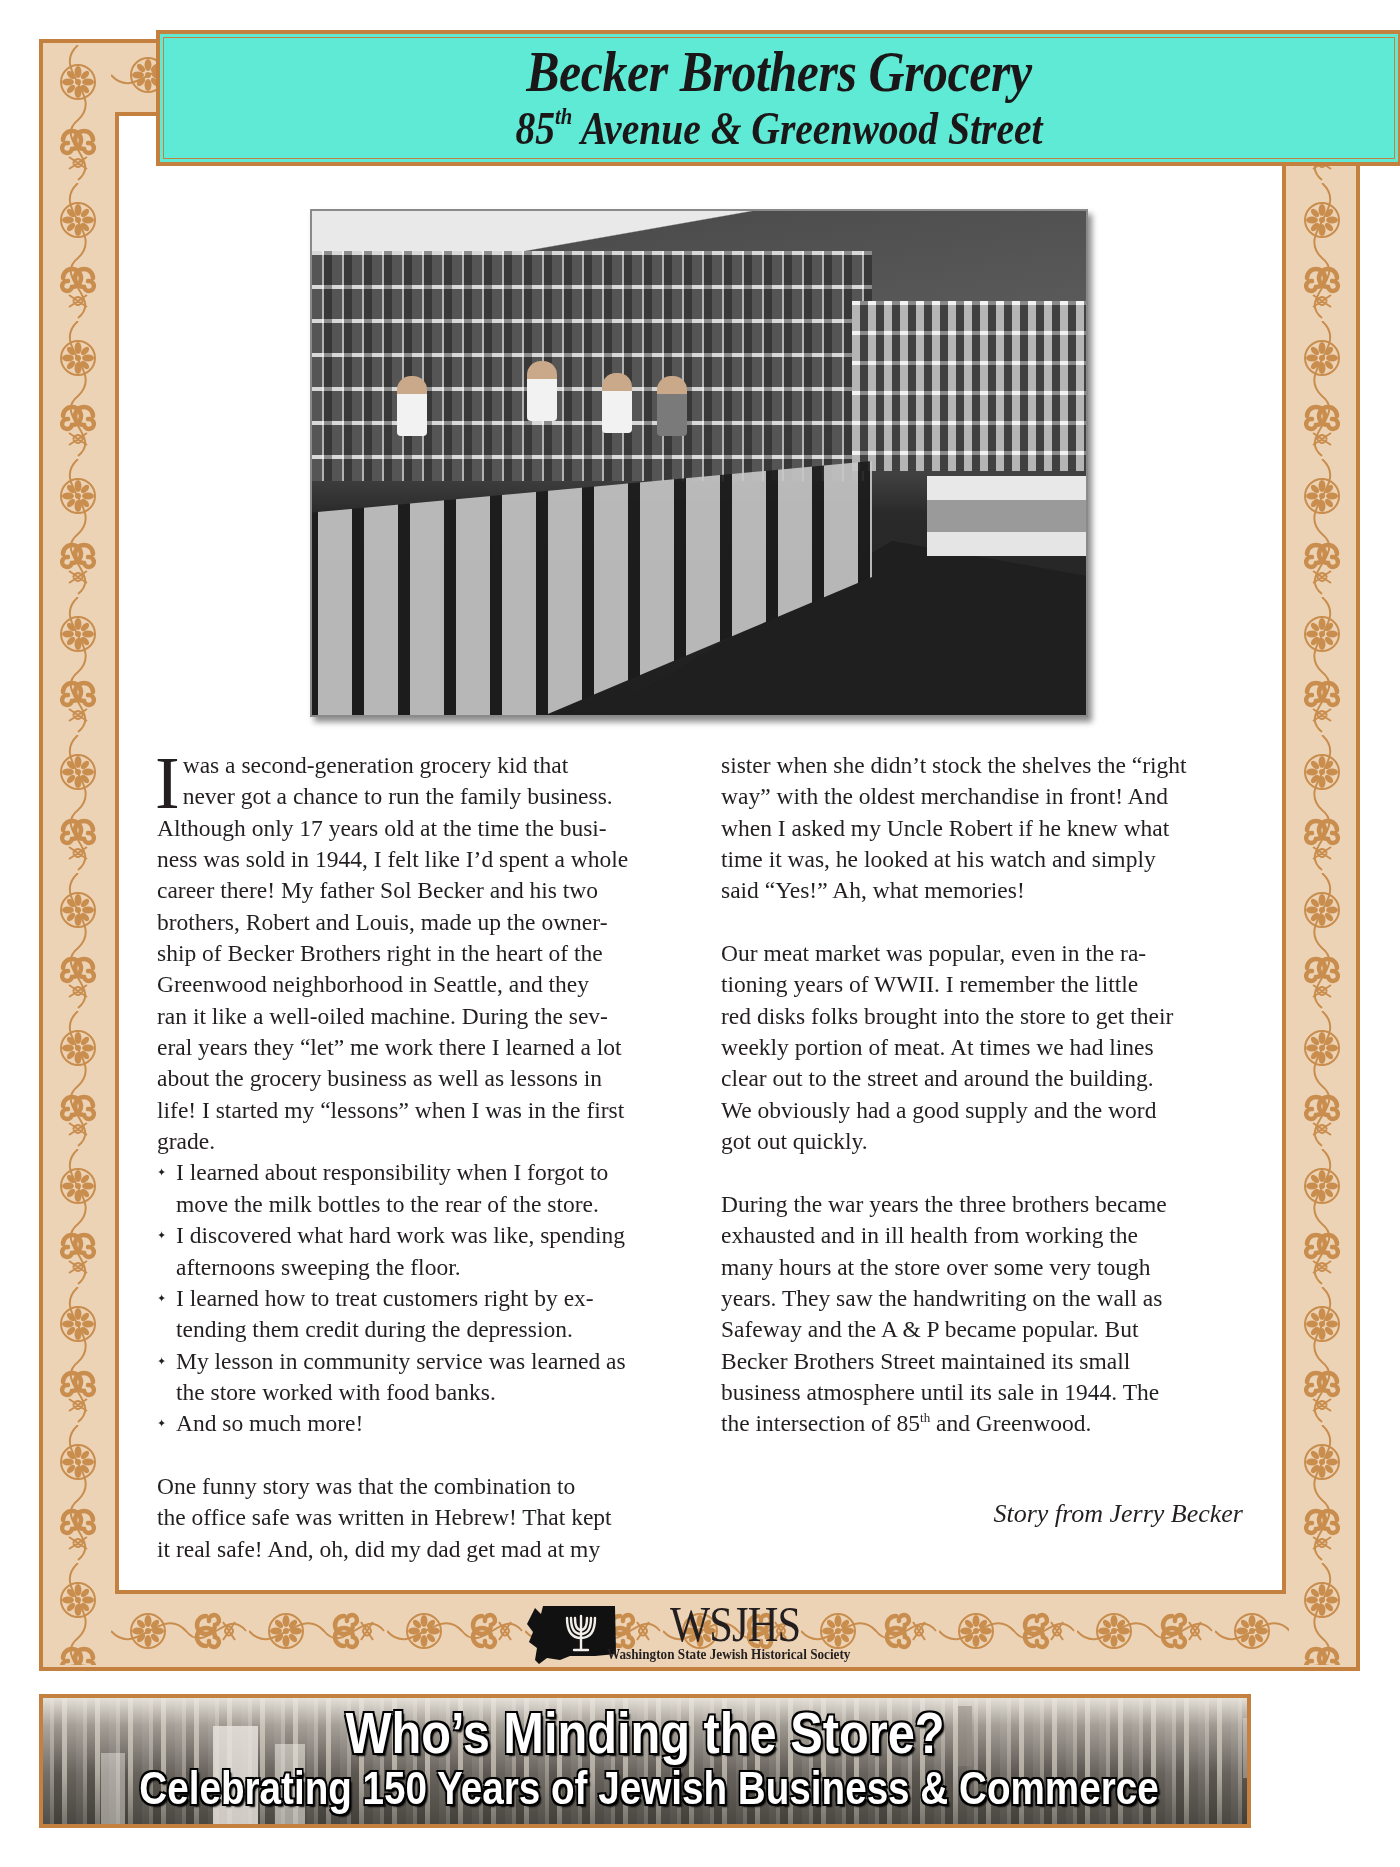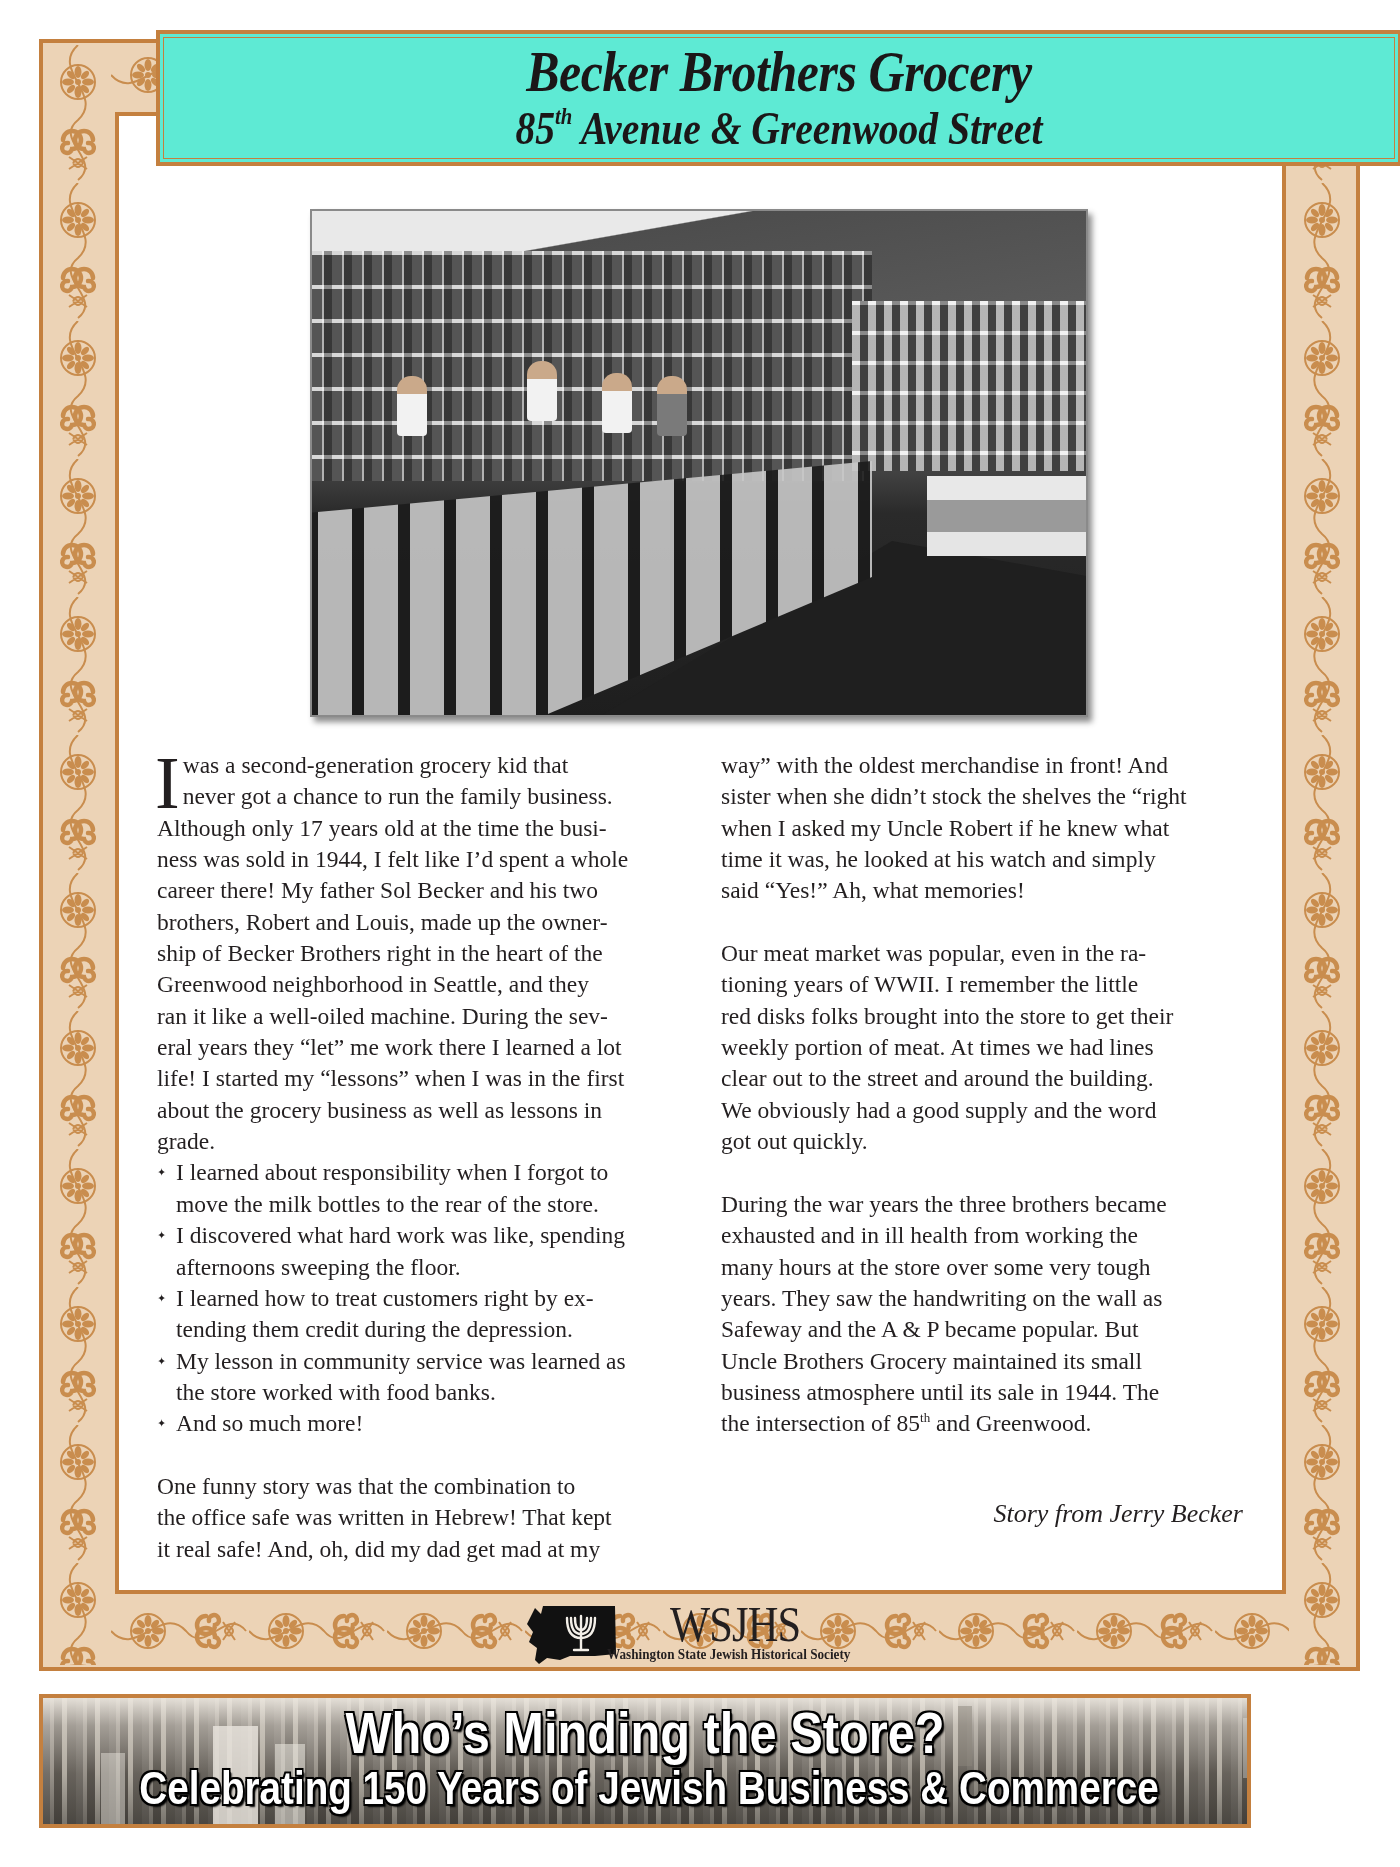--- a/index.html
+++ b/index.html
@@ -236,22 +236,22 @@
   <div class="line">was a second-generation grocery kid that</div>
   <div class="line">never got a chance to run the family business.</div>
   <div class="line" style="clear:left;">Although only 17 years old at the time the busi-</div>
   <div class="line">ness was sold in 1944, I felt like I’d spent a whole</div>
   <div class="line">career there! My father Sol Becker and his two</div>
   <div class="line">brothers, Robert and Louis, made up the owner-</div>
   <div class="line">ship of Becker Brothers right in the heart of the</div>
   <div class="line">Greenwood neighborhood in Seattle, and they</div>
   <div class="line">ran it like a well-oiled machine. During the sev-</div>
   <div class="line">eral years they “let” me work there I learned a lot</div>
+  <div class="line">about the grocery business as well as lessons in</div>
   <div class="line">life! I started my “lessons” when I was in the first</div>
-  <div class="line">about the grocery business as well as lessons in</div>
   <div class="line">grade.</div>
 
   <div class="bullet">
     <span class="bullet-star">✦</span>
     <div>
       <div class="line">I learned about responsibility when I forgot to</div>
       <div class="line">move the milk bottles to the rear of the store.</div>
     </div>
   </div>
   <div class="bullet">
@@ -282,40 +282,40 @@
     </div>
   </div>
 
   <div class="gap"></div>
   <div class="line">One funny story was that the combination to</div>
   <div class="line">the office safe was written in Hebrew! That kept</div>
   <div class="line">it real safe! And, oh, did my dad get mad at my</div>
 </div>
 
 <div class="abs col col-right">
+  <div class="line">sister when she didn’t stock the shelves the “right</div>
   <div class="line">way” with the oldest merchandise in front! And</div>
-  <div class="line">sister when she didn’t stock the shelves the “right</div>
   <div class="line">when I asked my Uncle Robert if he knew what</div>
   <div class="line">time it was, he looked at his watch and simply</div>
   <div class="line">said “Yes!” Ah, what memories!</div>
   <div class="gap"></div>
   <div class="line">Our meat market was popular, even in the ra-</div>
   <div class="line">tioning years of WWII. I remember the little</div>
   <div class="line">red disks folks brought into the store to get their</div>
   <div class="line">weekly portion of meat. At times we had lines</div>
   <div class="line">clear out to the street and around the building.</div>
   <div class="line">We obviously had a good supply and the word</div>
   <div class="line">got out quickly.</div>
   <div class="gap"></div>
   <div class="line">During the war years the three brothers became</div>
   <div class="line">exhausted and in ill health from working the</div>
   <div class="line">many hours at the store over some very tough</div>
   <div class="line">years. They saw the handwriting on the wall as</div>
   <div class="line">Safeway and the A &amp; P became popular. But</div>
-  <div class="line">Uncle Brothers Grocery maintained its small</div>
+  <div class="line">Becker Brothers Street maintained its small</div>
   <div class="line">business atmosphere until its sale in 1944. The</div>
   <div class="line"><span>the intersection of 85</span><sup>th</sup><span> and Greenwood.</span></div>
 </div>
 
 <div class="abs signature">Story from Jerry Becker</div>
 
 <div class="abs logo">
   <div class="logo-state">
     <svg width="95" height="62" viewBox="0 0 95 62">
       <path d="M6 12 L10 4 L16 10 L18 2 L90 2 L91 50 L70 52 L45 52 L35 56 L22 54 L14 60 L10 56 L12 44 L4 38 L8 28 L2 20 Z" fill="#111"></path>

